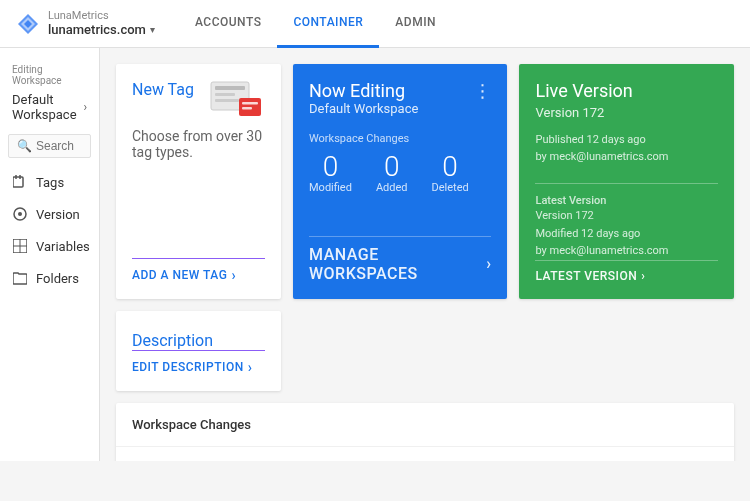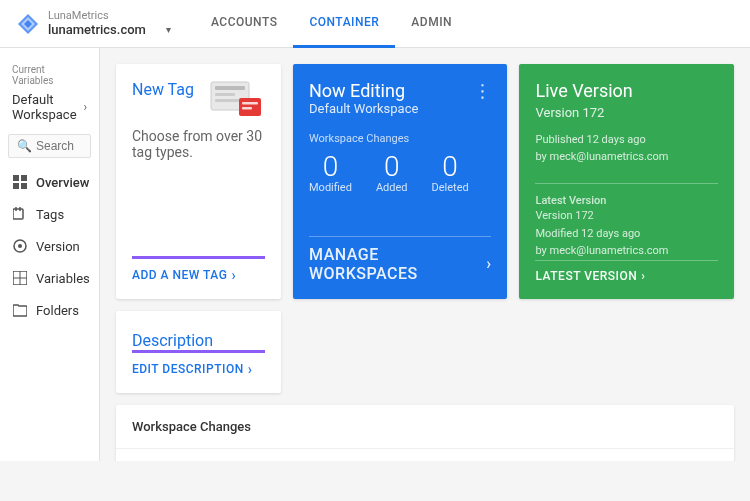--- a/index.html
+++ b/index.html
@@ -32,21 +32,21 @@
     .brand-name {
       font-size: 11px;
       color: #888;
     }
     .brand-domain {
       font-size: 13px;
       color: #333;
       font-weight: 500;
       display: flex;
       align-items: center;
-      gap: 20px;
+      gap: 4px;
     }
     .chevron-down { font-size: 10px; color: #666; }
 
     
     .nav-tabs {
       display: flex;
       align-items: center;
       height: 48px;
     }
     .nav-tab {
@@ -192,21 +192,21 @@
       font-size: 12px;
       font-weight: 500;
       text-transform: uppercase;
       letter-spacing: 0.5px;
       cursor: pointer;
       display: flex;
       align-items: center;
       gap: 4px;
       margin-top: auto;
       padding-top: 8px;
-      border-top: 3px solid #8b5cf6;
+      border-top: 1px solid #8b5cf6;
     }
     .card-link-arrow { font-size: 14px; }
 
     
     .card-header-row {
       display: flex;
       justify-content: space-between;
       align-items: flex-start;
       margin-bottom: 4px;
     }
@@ -373,41 +373,30 @@
   <nav class="nav-tabs">
     <div class="nav-tab">ACCOUNTS</div>
     <div class="nav-tab active">CONTAINER</div>
     <div class="nav-tab">ADMIN</div>
   </nav>
 </div>
 
 <div class="main-layout">
 
   <div class="sidebar">
-    <div class="workspace-label">Current Variables</div>
+    <div class="workspace-label">Editing Workspace</div>
     <div class="workspace-name">
       <span>Default Workspace</span>
       <span class="chev">›</span>
     </div>
     <div class="search-box">
       <span class="search-icon-small">🔍</span>
       <input type="text" placeholder="Search" style="">
     </div>
 
-    <div class="sidebar-item active">
-      <div class="sidebar-icon">
-        <svg width="14" height="14" viewBox="0 0 14 14">
-            <rect x="0" y="0" width="6" height="6" fill="#555"></rect>
-            <rect x="8" y="0" width="6" height="6" fill="#555"></rect>
-            <rect x="0" y="8" width="6" height="6" fill="#555"></rect>
-            <rect x="8" y="8" width="6" height="6" fill="#555"></rect>
-          </svg>
-      </div>
-      <span>Overview</span>
-    </div>
     <div class="sidebar-item">
       <div class="sidebar-icon">
         <svg width="14" height="14" viewBox="0 0 14 14">
             <rect x="0" y="2" width="10" height="10" rx="1" fill="none" stroke="#555" stroke-width="1.5"></rect>
             <line x1="3" y1="0" x2="3" y2="4" stroke="#555" stroke-width="1.5"></line>
             <line x1="7" y1="0" x2="7" y2="4" stroke="#555" stroke-width="1.5"></line>
           </svg>
       </div>
       <span>Tags</span>
     </div>

